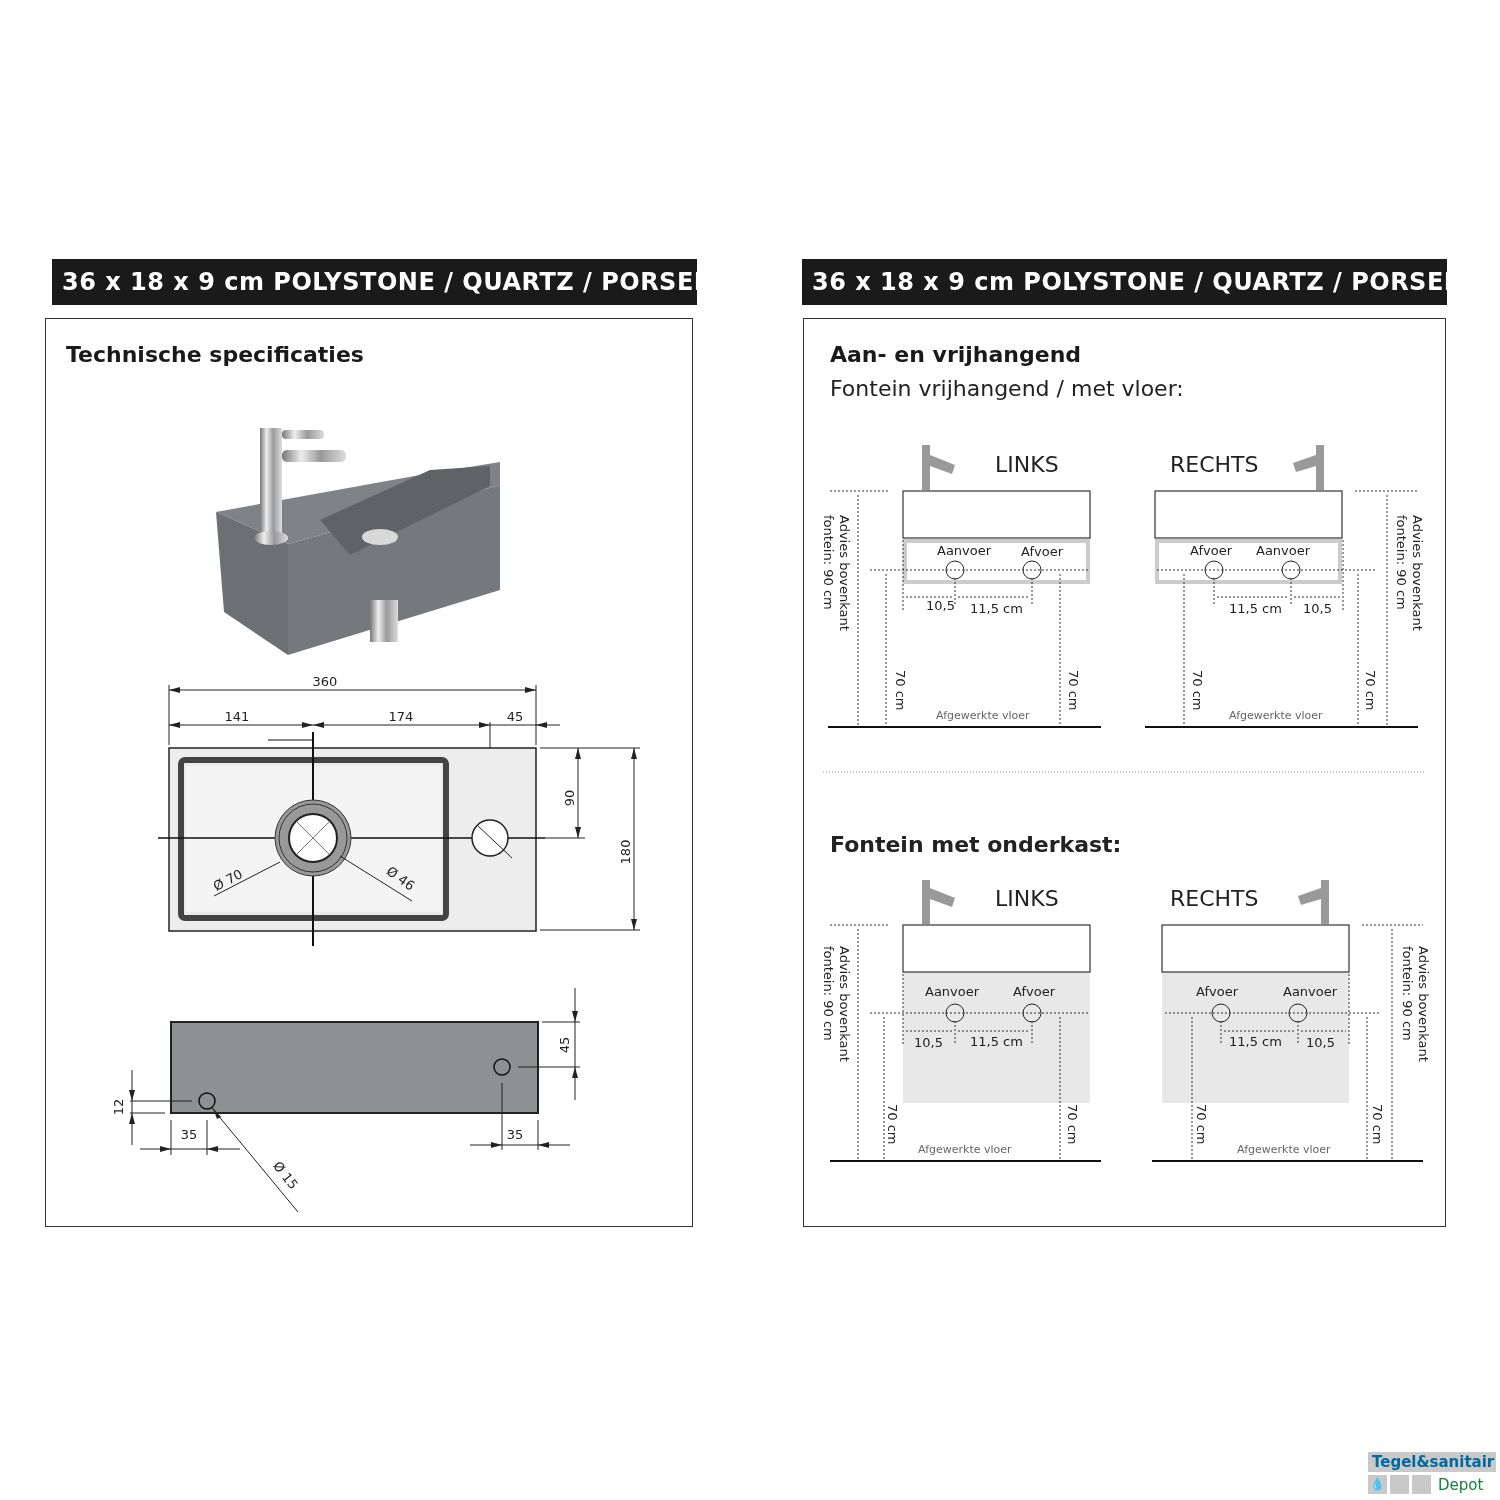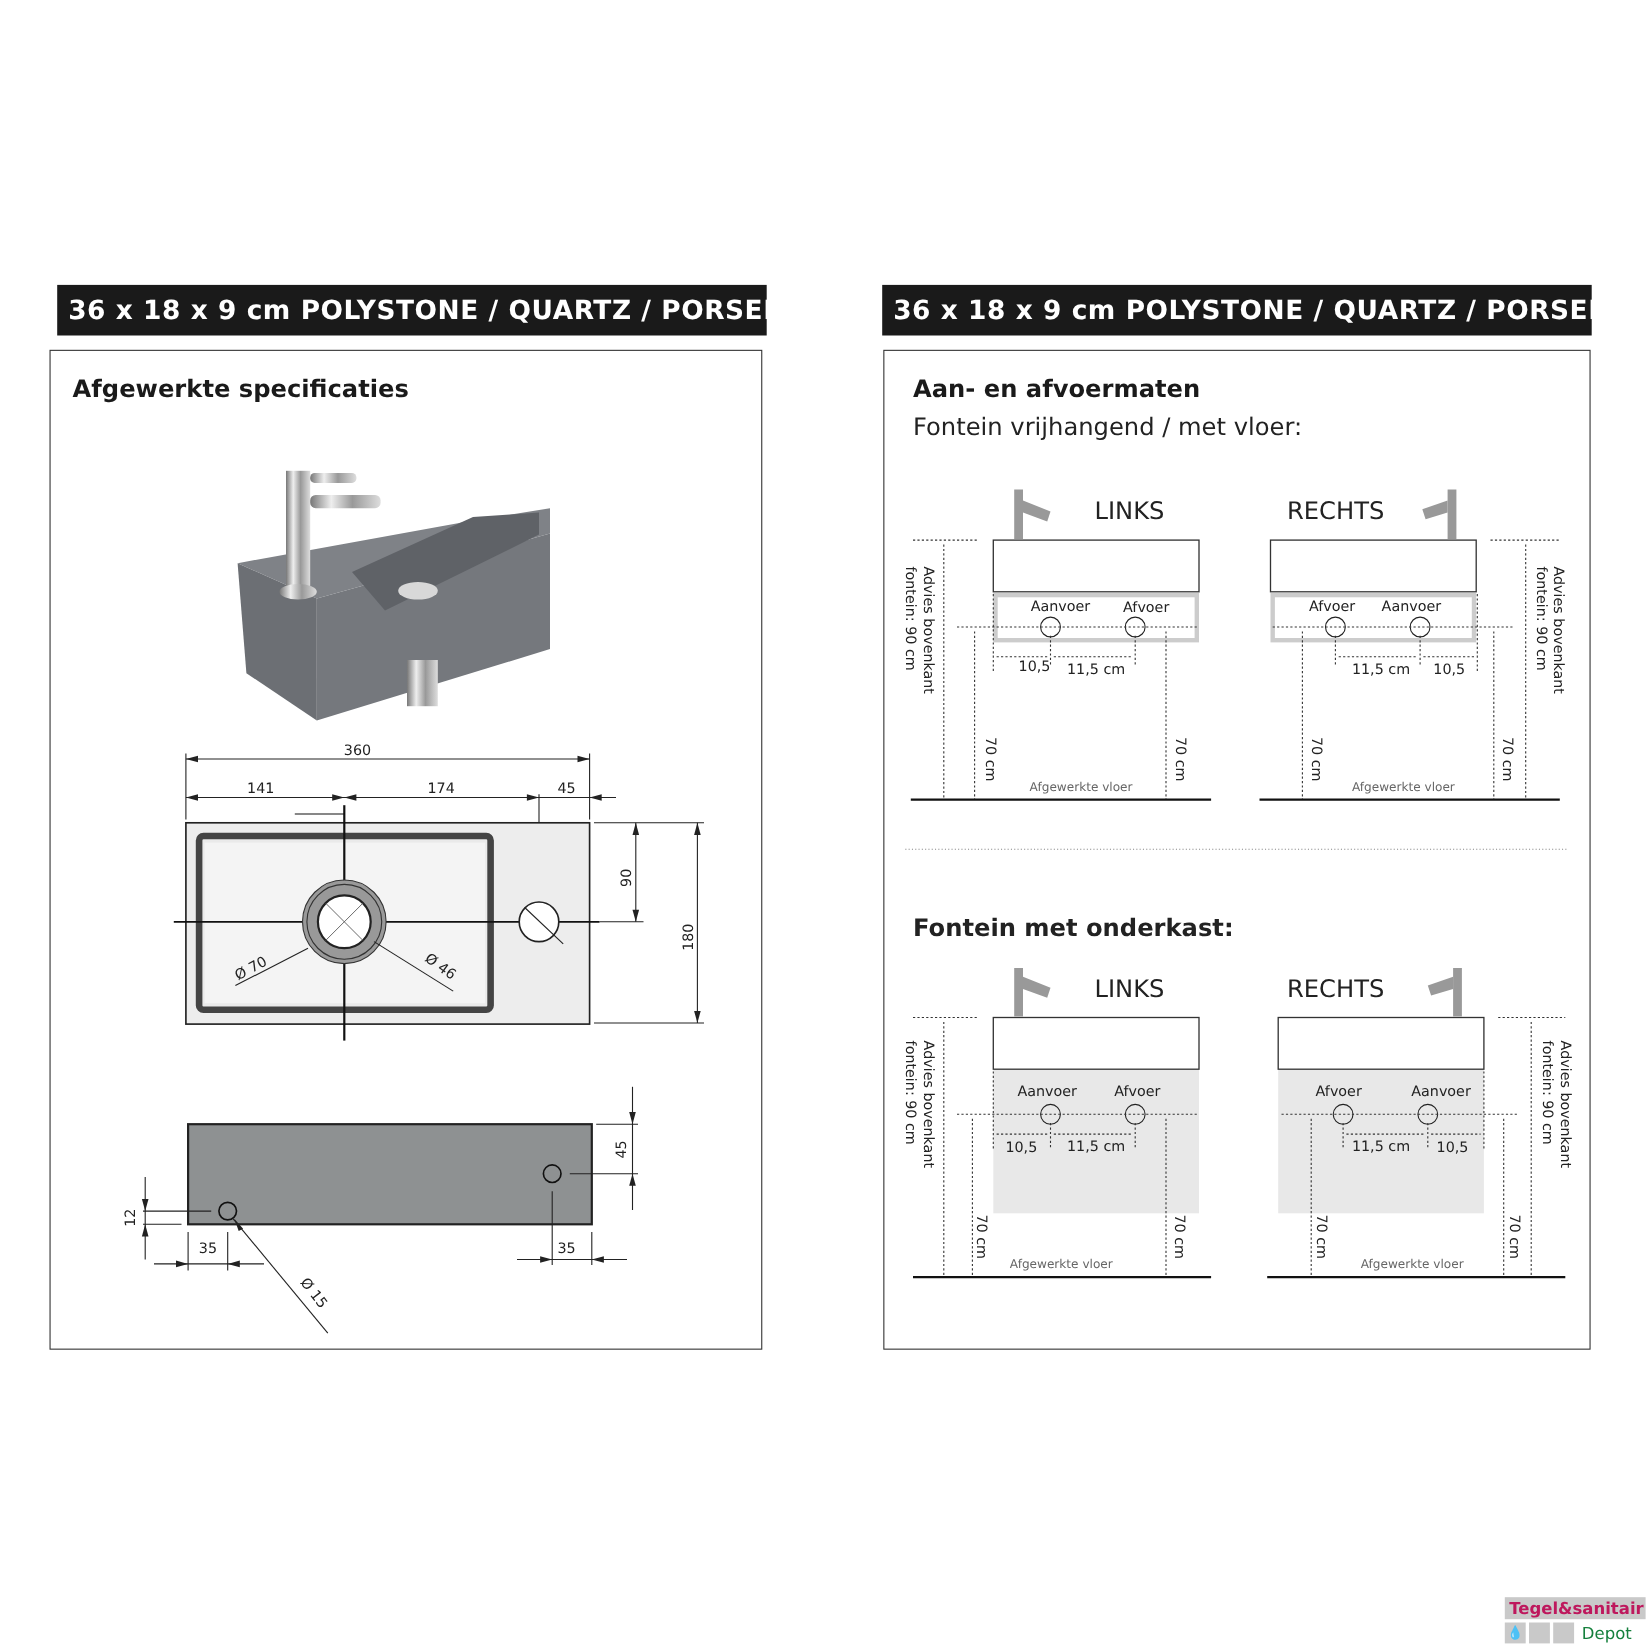--- a/index.html
+++ b/index.html
@@ -4,38 +4,38 @@
 <style>
   html,body{margin:0;padding:0;background:#fff;}
   body{width:1500px;height:1500px;position:relative;overflow:hidden;font-family:"DejaVu Sans","Liberation Sans",sans-serif;color:#1a1a1a;}
   .banner{position:absolute;background:#1a1a1a;color:#fff;font-weight:bold;font-size:24px;letter-spacing:0.5px;height:46px;line-height:46px;padding-left:10px;box-sizing:border-box;white-space:nowrap;}
   .panel{position:absolute;border:1.5px solid #333;box-sizing:border-box;background:#fff;}
   .h-bold{position:absolute;font-weight:bold;font-size:22px;white-space:nowrap;}
   .h-reg{position:absolute;font-size:22px;white-space:nowrap;color:#222;}
   svg{position:absolute;left:0;top:0;overflow:visible;}
   svg text{font-family:"DejaVu Sans","Liberation Sans",sans-serif;}
   .logo{position:absolute;left:1368px;top:1452px;width:128px;}
-  .logo-top{background:#c9c9c9;color:#be185d;font-weight:bold;font-size:15px;height:20px;line-height:20px;padding-left:4px;white-space:nowrap;}
+  .logo-top{background:#c9c9c9;color:#0369a1;font-weight:bold;font-size:15px;height:20px;line-height:20px;padding-left:4px;white-space:nowrap;}
   .logo-bot{display:flex;gap:3px;margin-top:3px;align-items:center;}
   .logo-sq{width:19px;height:19px;background:#c9c9c9;color:#fff;font-size:12px;text-align:center;line-height:19px;}
   .logo-depot{color:#15803d;font-size:15px;margin-left:4px;}
 </style>
 </head>
 <body>
 
 <div class="banner" style="left:52px;top:259px;width:645px;">36 x 18 x 9 cm POLYSTONE / QUARTZ / PORSELEIN</div>
 
 <div class="banner" style="left:802px;top:259px;width:645px;">36 x 18 x 9 cm POLYSTONE / QUARTZ / PORSELEIN</div>
 
 <div class="panel" style="left:45px;top:318px;width:648px;height:909px;"></div>
 
 <div class="panel" style="left:803px;top:318px;width:643px;height:909px;"></div>
 
-<div class="h-bold" style="left:66px;top:342px;">Afgewerkte specificaties</div>
-<div class="h-bold" style="left:830px;top:342px;">Aan- en afvoermaten</div>
+<div class="h-bold" style="left:66px;top:342px;">Technische specificaties</div>
+<div class="h-bold" style="left:830px;top:342px;">Aan- en vrijhangend</div>
 <div class="h-reg" style="left:830px;top:376px;">Fontein vrijhangend / met vloer:</div>
 <div class="h-reg" style="left:830px;top:832px;font-weight:bold;">Fontein met onderkast:</div>
 
 <svg width="1500" height="1500">
   <defs>
     <linearGradient id="chrome" x1="0" x2="1">
       <stop offset="0" stop-color="#777"></stop>
         <stop offset="0.3" stop-color="#eee"></stop>
         <stop offset="0.6" stop-color="#999"></stop>
         <stop offset="1" stop-color="#ddd"></stop>

